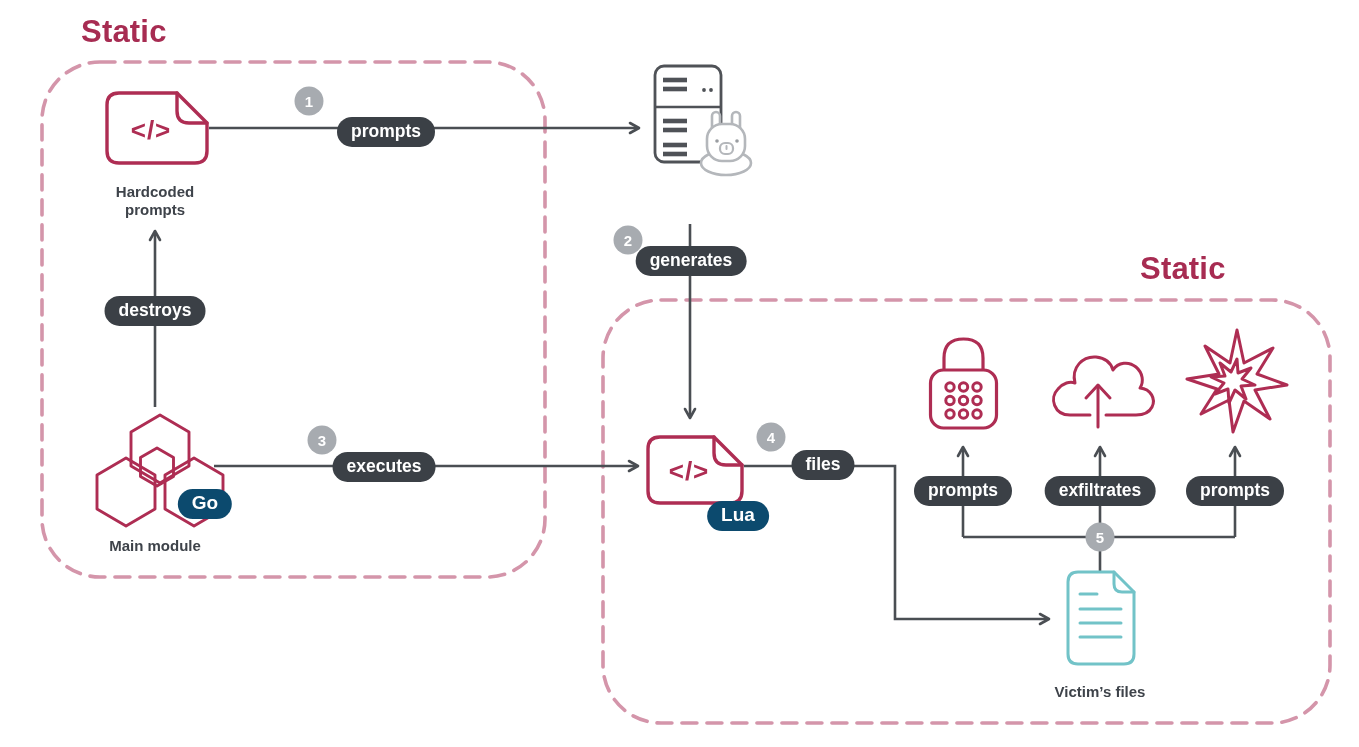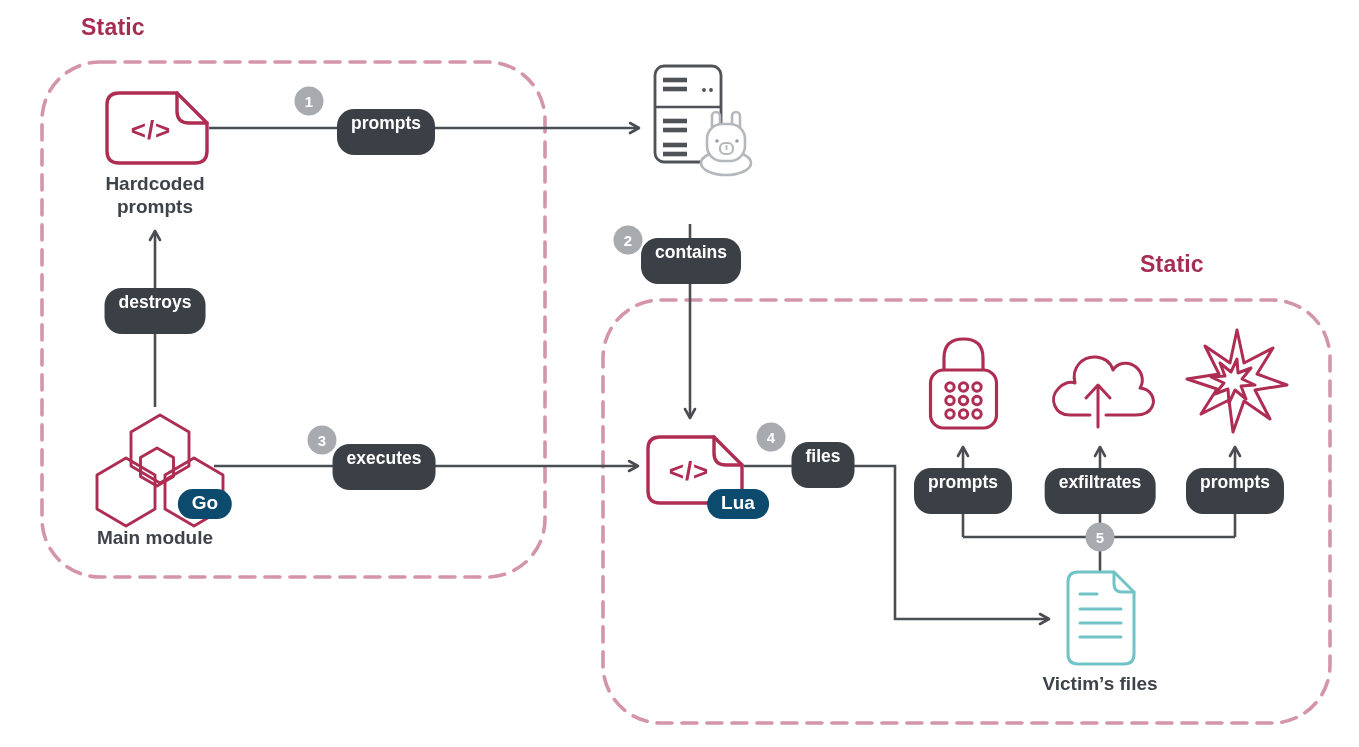--- a/index.html
+++ b/index.html
@@ -2,40 +2,40 @@
 <html><head>
 <meta charset="utf-8">
 <style>
   html,body{margin:0;padding:0;background:#ffffff;}
   .canvas{
     position:relative;width:1359px;height:747px;background:#ffffff;
     font-family:"Liberation Sans",sans-serif;overflow:hidden;
   }
   svg.layer{position:absolute;left:0;top:0;}
   .region-title{
-    position:absolute;color:#a72c52;font-weight:700;font-size:23px;letter-spacing:.2px;
+    position:absolute;color:#a72c52;font-weight:700;font-size:31px;letter-spacing:.2px;
   }
   .pill{
     position:absolute;transform:translate(-50%,-50%);
     background:#3b4046;color:#ffffff;font-weight:700;font-size:17.5px;
-    padding:4px 14px 22px;border-radius:17px;white-space:nowrap;line-height:1.15;
+    padding:4px 14px 6px;border-radius:17px;white-space:nowrap;line-height:1.15;
   }
   .badge{
     position:absolute;transform:translate(-50%,-50%);
     width:29px;height:29px;border-radius:50%;background:#a7abb0;color:#ffffff;
     font-weight:700;font-size:15px;display:flex;align-items:center;justify-content:center;
   }
   .lang{
     position:absolute;transform:translate(-50%,-50%);
     background:#0c4a6e;color:#ffffff;font-weight:700;font-size:19px;
     padding:3px 14px 5px;border-radius:18px;white-space:nowrap;line-height:1.15;
   }
   .node-label{
     position:absolute;transform:translateX(-50%);
-    color:#3e434a;font-weight:700;font-size:19px;text-align:center;line-height:1.2;
+    color:#3e434a;font-weight:700;font-size:15px;text-align:center;line-height:1.2;margin-top:10px;
   }
   .glyph-text{
     font-family:"Liberation Sans",sans-serif;font-weight:700;font-size:26px;
     fill:#ae2d53;letter-spacing:1px;
   }
 </style>
 </head>
 <body>
 
 <div class="canvas">
@@ -158,26 +158,26 @@
 
   <div class="badge" style="left:309px;top:101px">1</div>
   <div class="badge" style="left:628px;top:240px">2</div>
   <div class="badge" style="left:322px;top:440px">3</div>
   <div class="badge" style="left:771px;top:437px">4</div>
   <div class="badge" style="left:1100px;top:537px">5</div>
 
   <div class="pill" style="left:386px;top:132px">prompts</div>
   <div class="pill" style="left:155px;top:311px">destroys</div>
   <div class="pill" style="left:384px;top:467px">executes</div>
-  <div class="pill" style="left:691px;top:261px">contains</div>
+  <div class="pill" style="left:691px;top:261px">generates</div>
   <div class="pill" style="left:823px;top:465px">files</div>
   <div class="pill" style="left:963px;top:491px">prompts</div>
   <div class="pill" style="left:1100px;top:491px">exfiltrates</div>
   <div class="pill" style="left:1235px;top:491px">prompts</div>
 
   <div class="lang" style="left:205px;top:504px">Go</div>
-  <div class="lang" style="left:738px;top:504px">Lua</div>
+  <div class="lang" style="left:738px;top:516px">Lua</div>
 
   <div class="node-label" style="left:155px;top:173px;width:140px">Hardcoded prompts</div>
   <div class="node-label" style="left:1100px;top:673px;width:180px">Victim’s files</div>
   <div class="node-label" style="left:155px;top:527px;width:180px">Main module</div>
 
 </div>
 
 </body></html>

